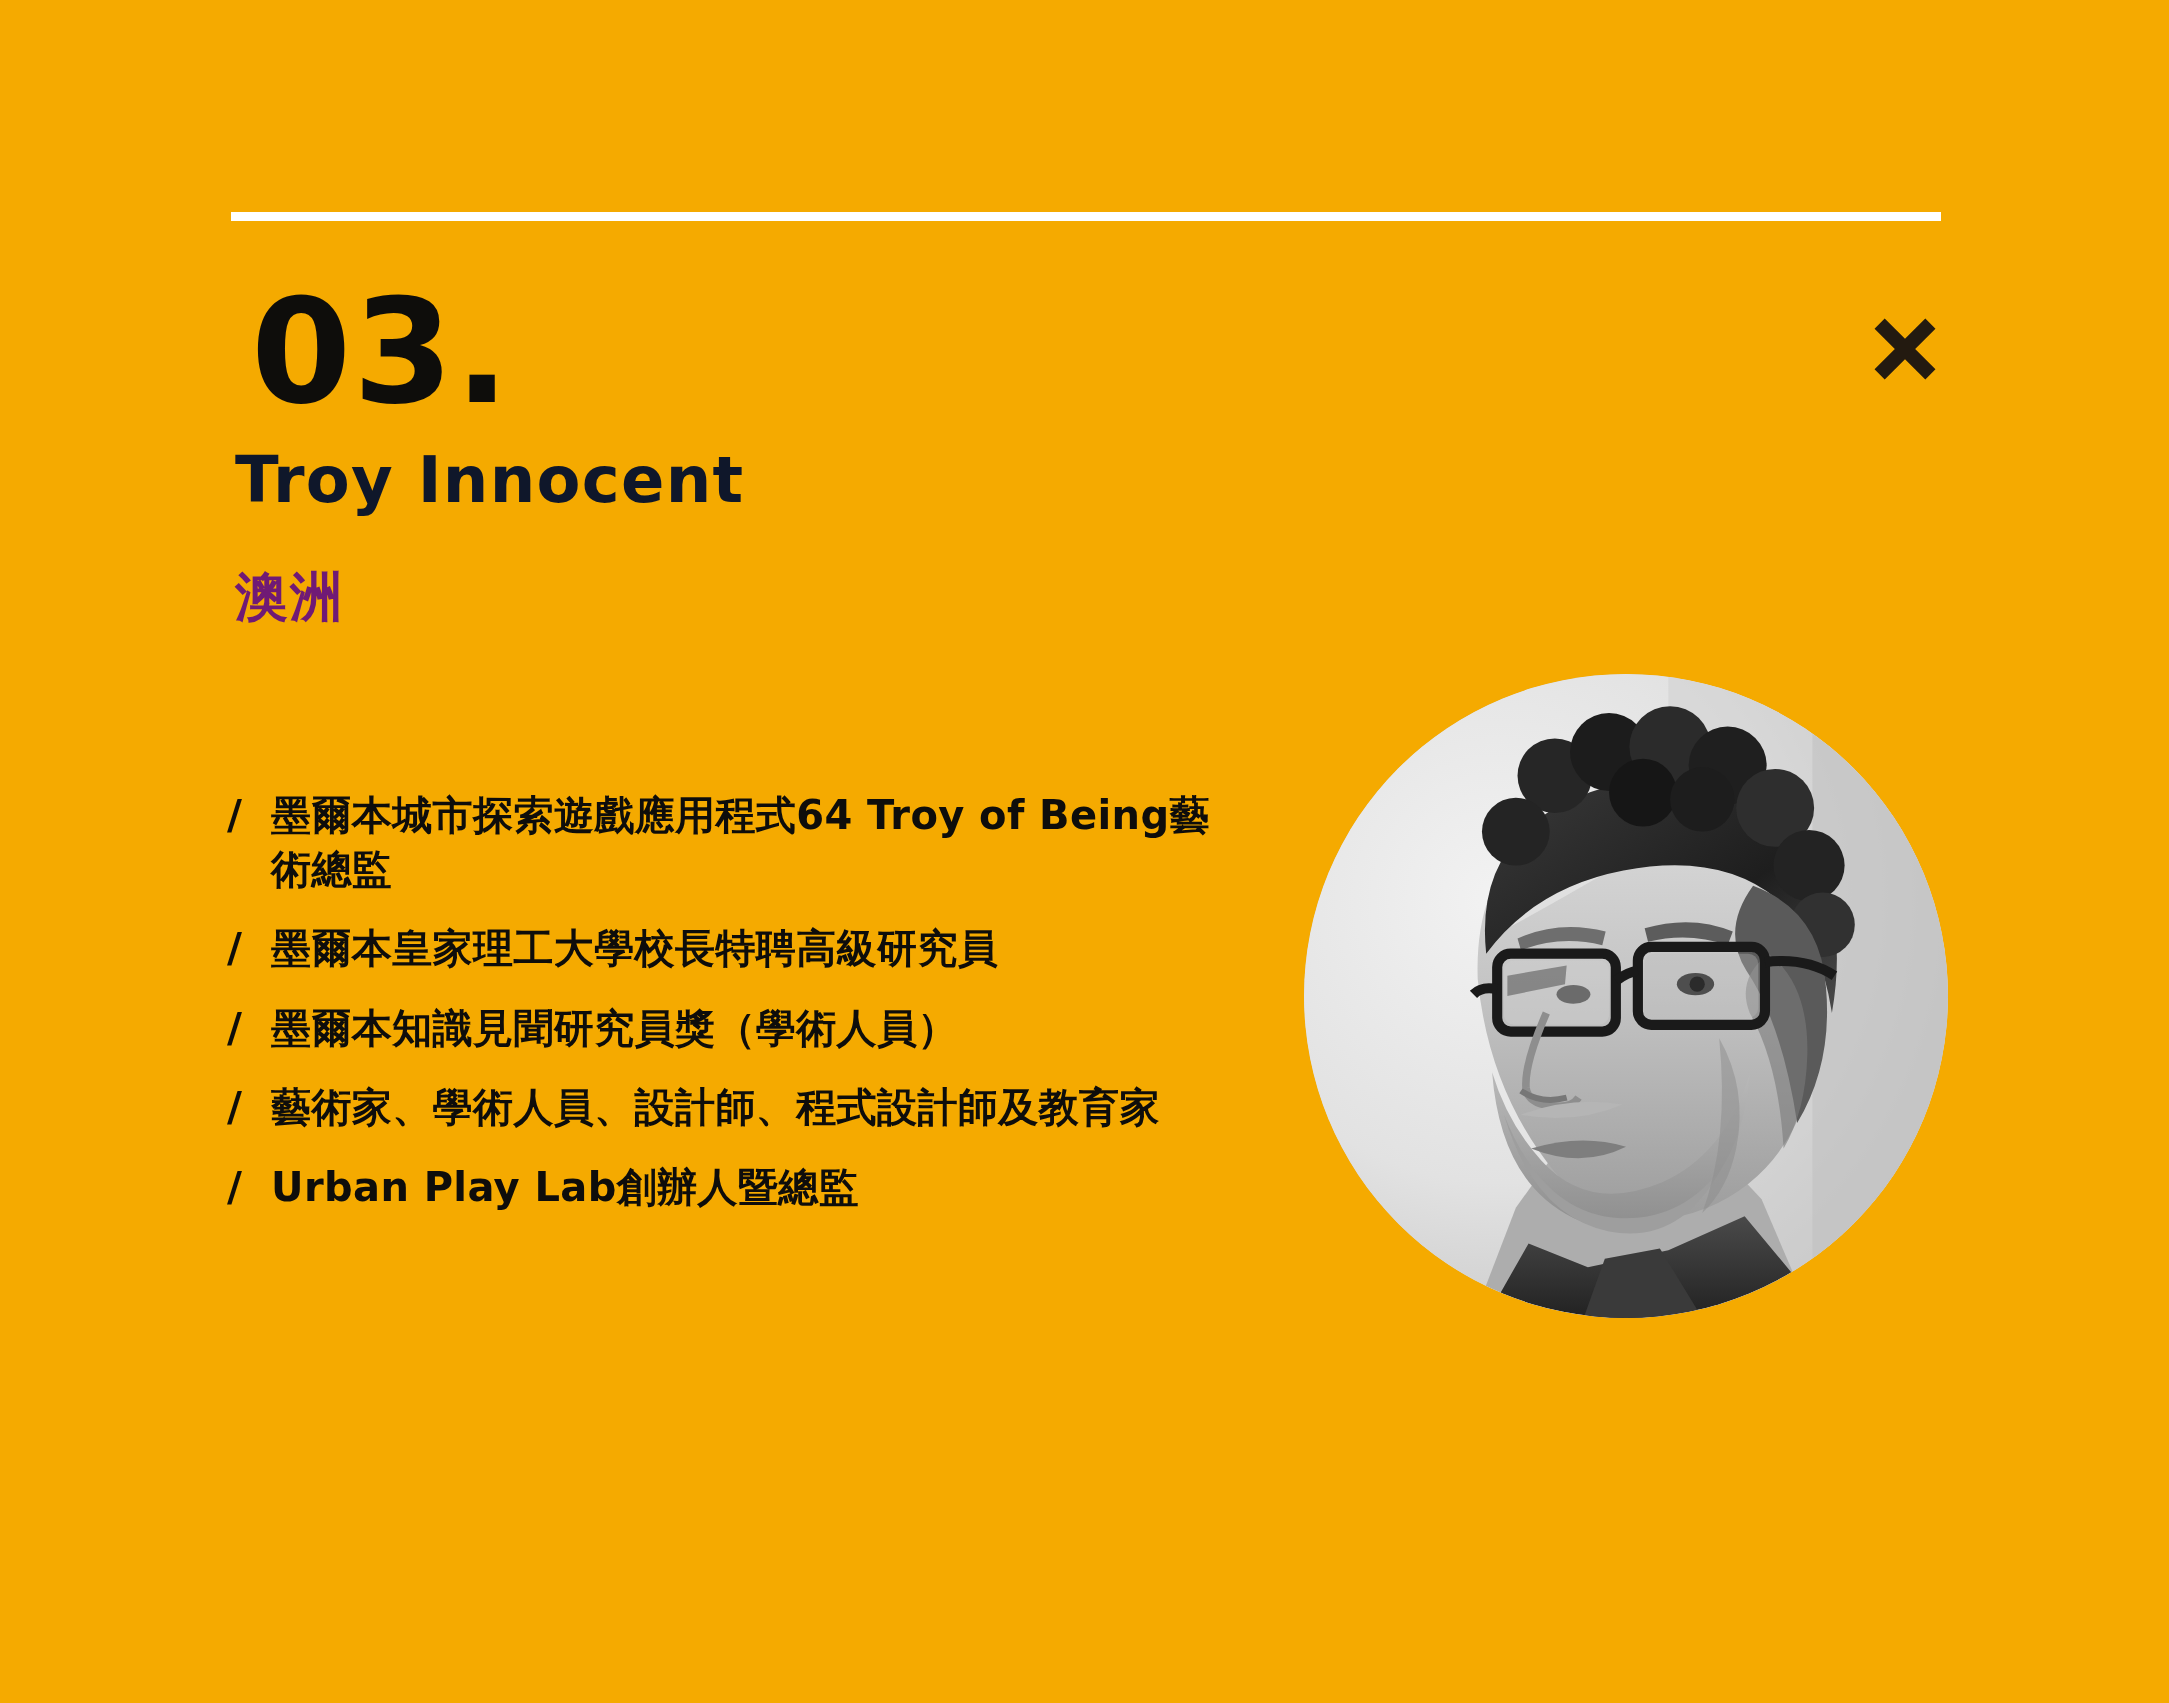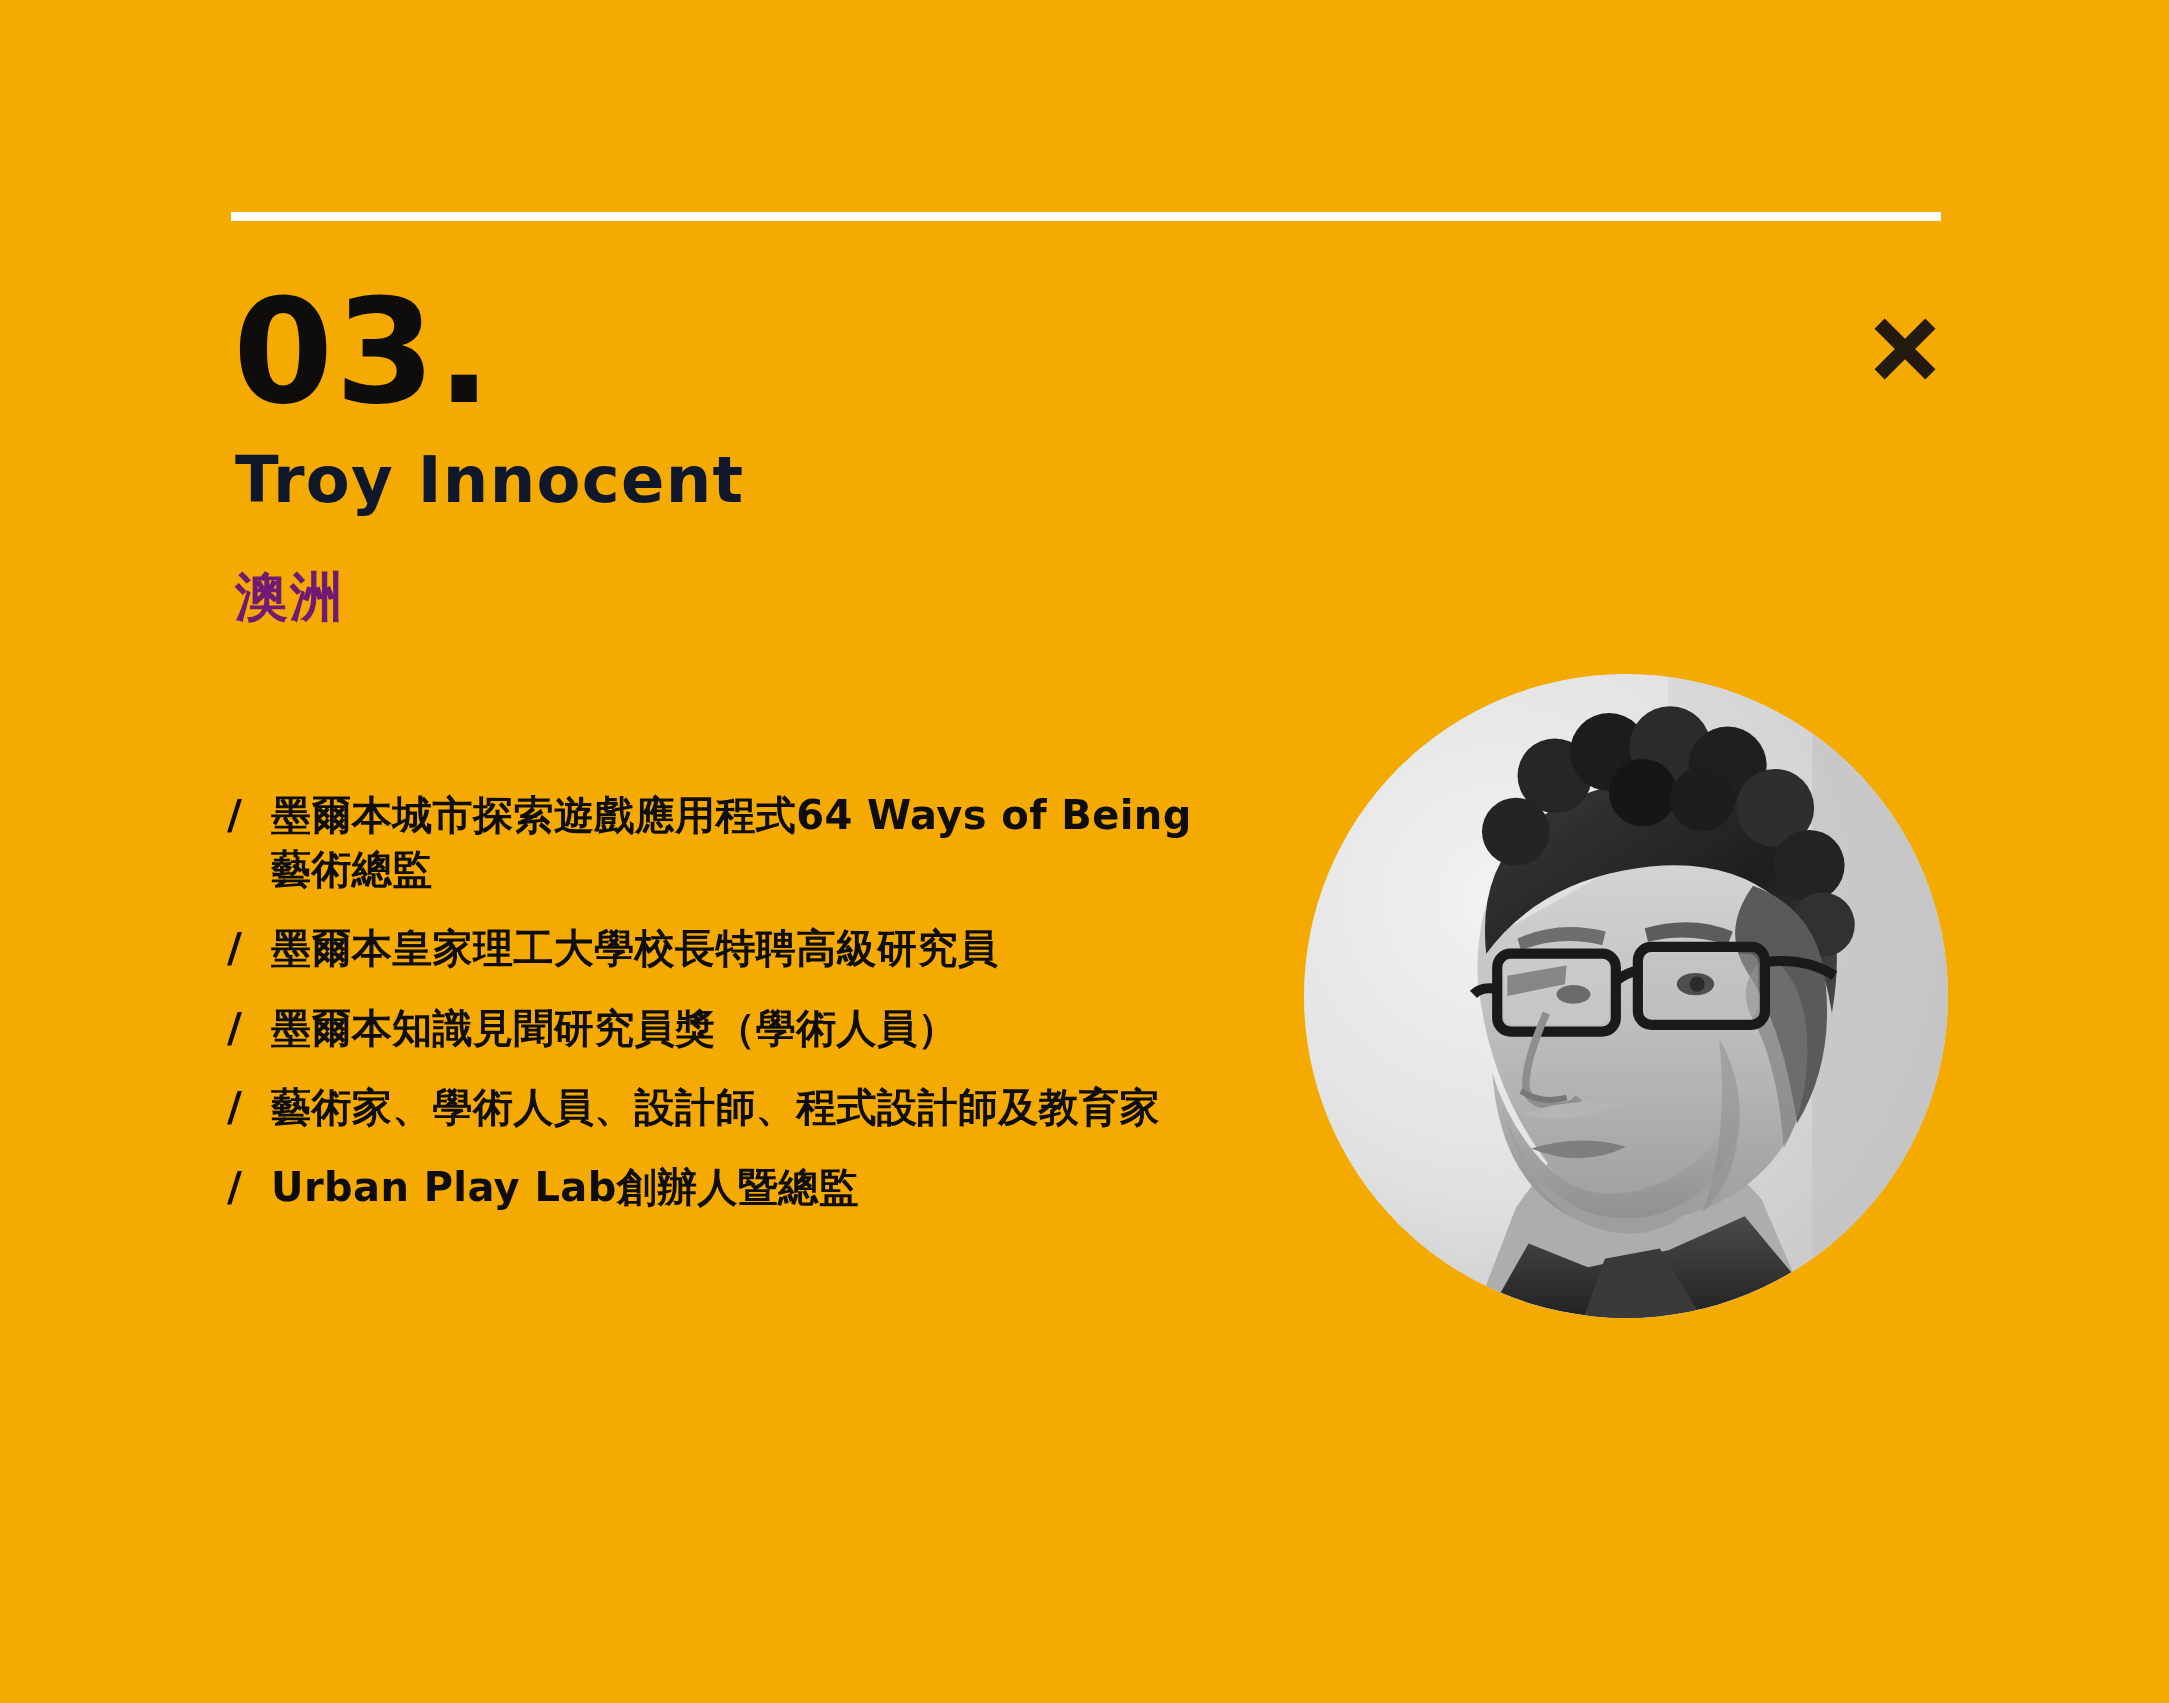--- a/index.html
+++ b/index.html
@@ -28,21 +28,21 @@
     position:absolute;
     left:1861px; top:305px;
     width:88px; height:88px;
     cursor:pointer;
   }
   .close-btn svg { display:block; width:88px; height:88px; }
 
   
   .number {
     position:absolute;
-    left:233px; top:280px;
+    left:251px; top:280px;
     font-size:144px;
     font-weight:800;
     color:#0E0D0B;
     letter-spacing:1.7px;
     line-height:1;
     font-family:"DejaVu Sans","Liberation Sans",sans-serif;
   }
 
   
   .person-name {
@@ -126,21 +126,21 @@
 
   <div class="number">03.</div>
 
   <div class="person-name">Troy Innocent</div>
 
   <div class="country">澳洲</div>
 
   <div class="credentials">
     <div class="cred-item">
       <span class="cred-slash">/</span>
-      <span class="cred-text">墨爾本城市探索遊戲應用程式64 Ways of Being藝術總監</span>
+      <span class="cred-text">墨爾本城市探索遊戲應用程式64 Troy of Being藝術總監</span>
     </div>
     <div class="cred-item">
       <span class="cred-slash">/</span>
       <span class="cred-text">墨爾本皇家理工大學校長特聘高級研究員</span>
     </div>
     <div class="cred-item">
       <span class="cred-slash">/</span>
       <span class="cred-text">墨爾本知識見聞研究員獎（學術人員）</span>
     </div>
     <div class="cred-item">

